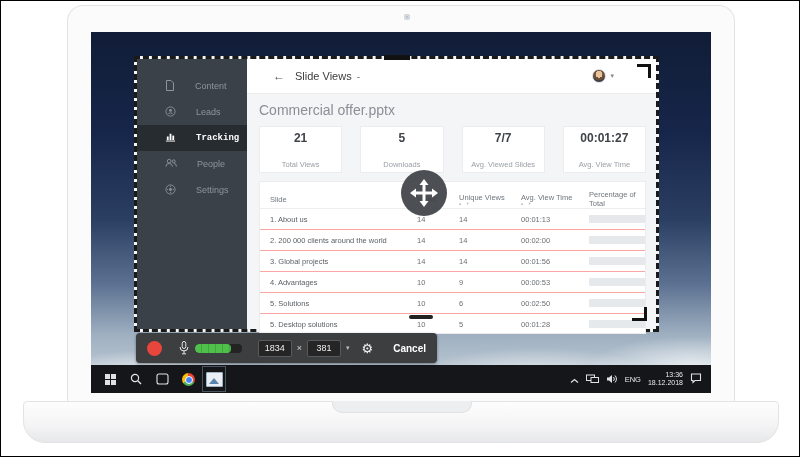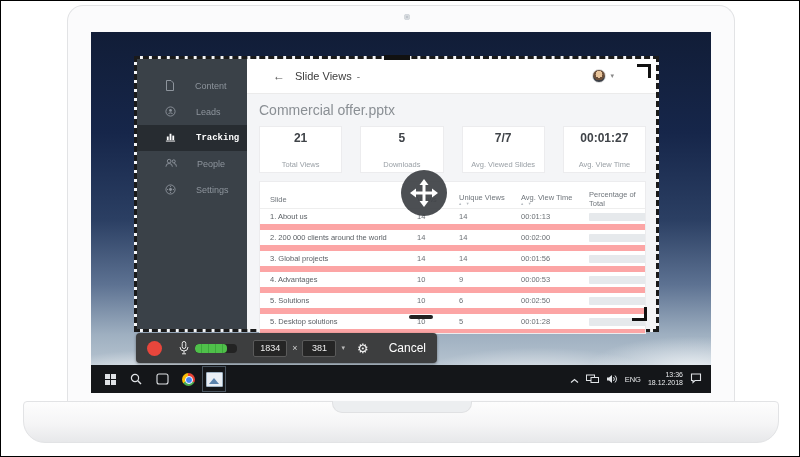--- a/index.html
+++ b/index.html
@@ -77,21 +77,21 @@
   .stat-card { flex:1; background:#fff; border:1px solid #ececee; height:47px;
                display:flex; flex-direction:column; align-items:center; justify-content:center; }
   .stat-value { font-size:12px; color:#3f4348; font-weight:bold; }
   .stat-label { font-size:7.5px; color:#9aa0a6; margin-top:15px; }
 
   .table-card { background:#fff; border:1px solid #ececee; margin-top:8px; height:153px; overflow:hidden; }
   .t-grid { display:grid; grid-template-columns:147px 42px 62px 68px 1fr; align-items:center; }
   .t-head { height:27px; border-bottom:1px solid #eee; color:#70767c; font-size:7.5px; }
   .t-head > div { padding-left:10px;margin-top:8px; }
   .sort-marks { display:block; font-size:4.5px; color:#b7bcc1; letter-spacing:2px; line-height:3px; }
-  .t-row { height:21px; border-bottom:6px solid #fca5a5; color:#5a5f64; font-size:7.5px; }
+  .t-row { height:21px; border-bottom:1px solid #fca5a5; color:#5a5f64; font-size:7.5px; }
   .t-row > div { padding-left:10px; }
   .num { color:#6a6f74; }
   .pct-cell { display:flex; align-items:center; gap:7px; padding-right:6px; }
   .bar-track { width:57px; height:8px; background:#e6e9ec; border-radius:1px; overflow:hidden; }
   .bar-fill { height:100%; background:
       repeating-linear-gradient(90deg, rgba(255,255,255,.25) 0 1px, rgba(255,255,255,0) 1px 5px),
       #50729e; border-radius:1px; }
 
   
   .rec-toolbar { position:absolute; left:45px; top:301px; width:301px; height:30px; background:#3d3e3f;
@@ -100,21 +100,21 @@
   .rec-btn { width:15px; height:15px; border-radius:50%; background:#e8463c; cursor:pointer; flex:0 0 auto; }
   .mic-wrap { margin-left:17px; display:flex; align-items:center; cursor:pointer; }
   .level-meter { margin-left:6px; width:62px; height:9px; border-radius:4px; background:#232323; overflow:hidden; position:relative; }
   .level-fill { position:absolute; left:0; top:0; bottom:0; width:76%;
       background:repeating-linear-gradient(90deg, #4fc04a 0 6px, #3da83c 6px 7px); border-radius:4px; }
   .res-box { background:#252525; border:1px solid #5a5a5a; border-radius:2px; height:17px; min-width:34px;
              display:flex; align-items:center; justify-content:center; color:#f0f0f0; font-size:9px; cursor:text; }
   .res-x { color:#cfcfcf; font-size:9px; margin:0 5px; }
   .res-caret { color:#bbb; font-size:7px; margin-left:5px; cursor:pointer; }
   .gear { color:#f2f2f2; font-size:13px; margin-left:12px; cursor:pointer; line-height:1; }
-  .cancel-btn { margin-left:20px; color:#fff; font-size:12px; font-weight:normal; cursor:pointer; }
+  .cancel-btn { margin-left:20px; color:#fff; font-size:10px; font-weight:bold; cursor:pointer; }
   .ml16 { margin-left:16px; }
 
   
   .taskbar { position:absolute; left:0; right:0; bottom:0; height:28px; background:#141619;
              display:flex; align-items:center; z-index:20; }
   .tb-left { display:flex; align-items:center; gap:0; }
   .tb-icon { width:26px; height:28px; display:flex; align-items:center; justify-content:center; cursor:pointer; }
   .win-logo { display:grid; grid-template-columns:5px 5px; grid-template-rows:5px 5px; gap:1px; }
   .win-logo span { background:#dfe2e5; }
   .chrome-icon { width:13px; height:13px; border-radius:50%;

